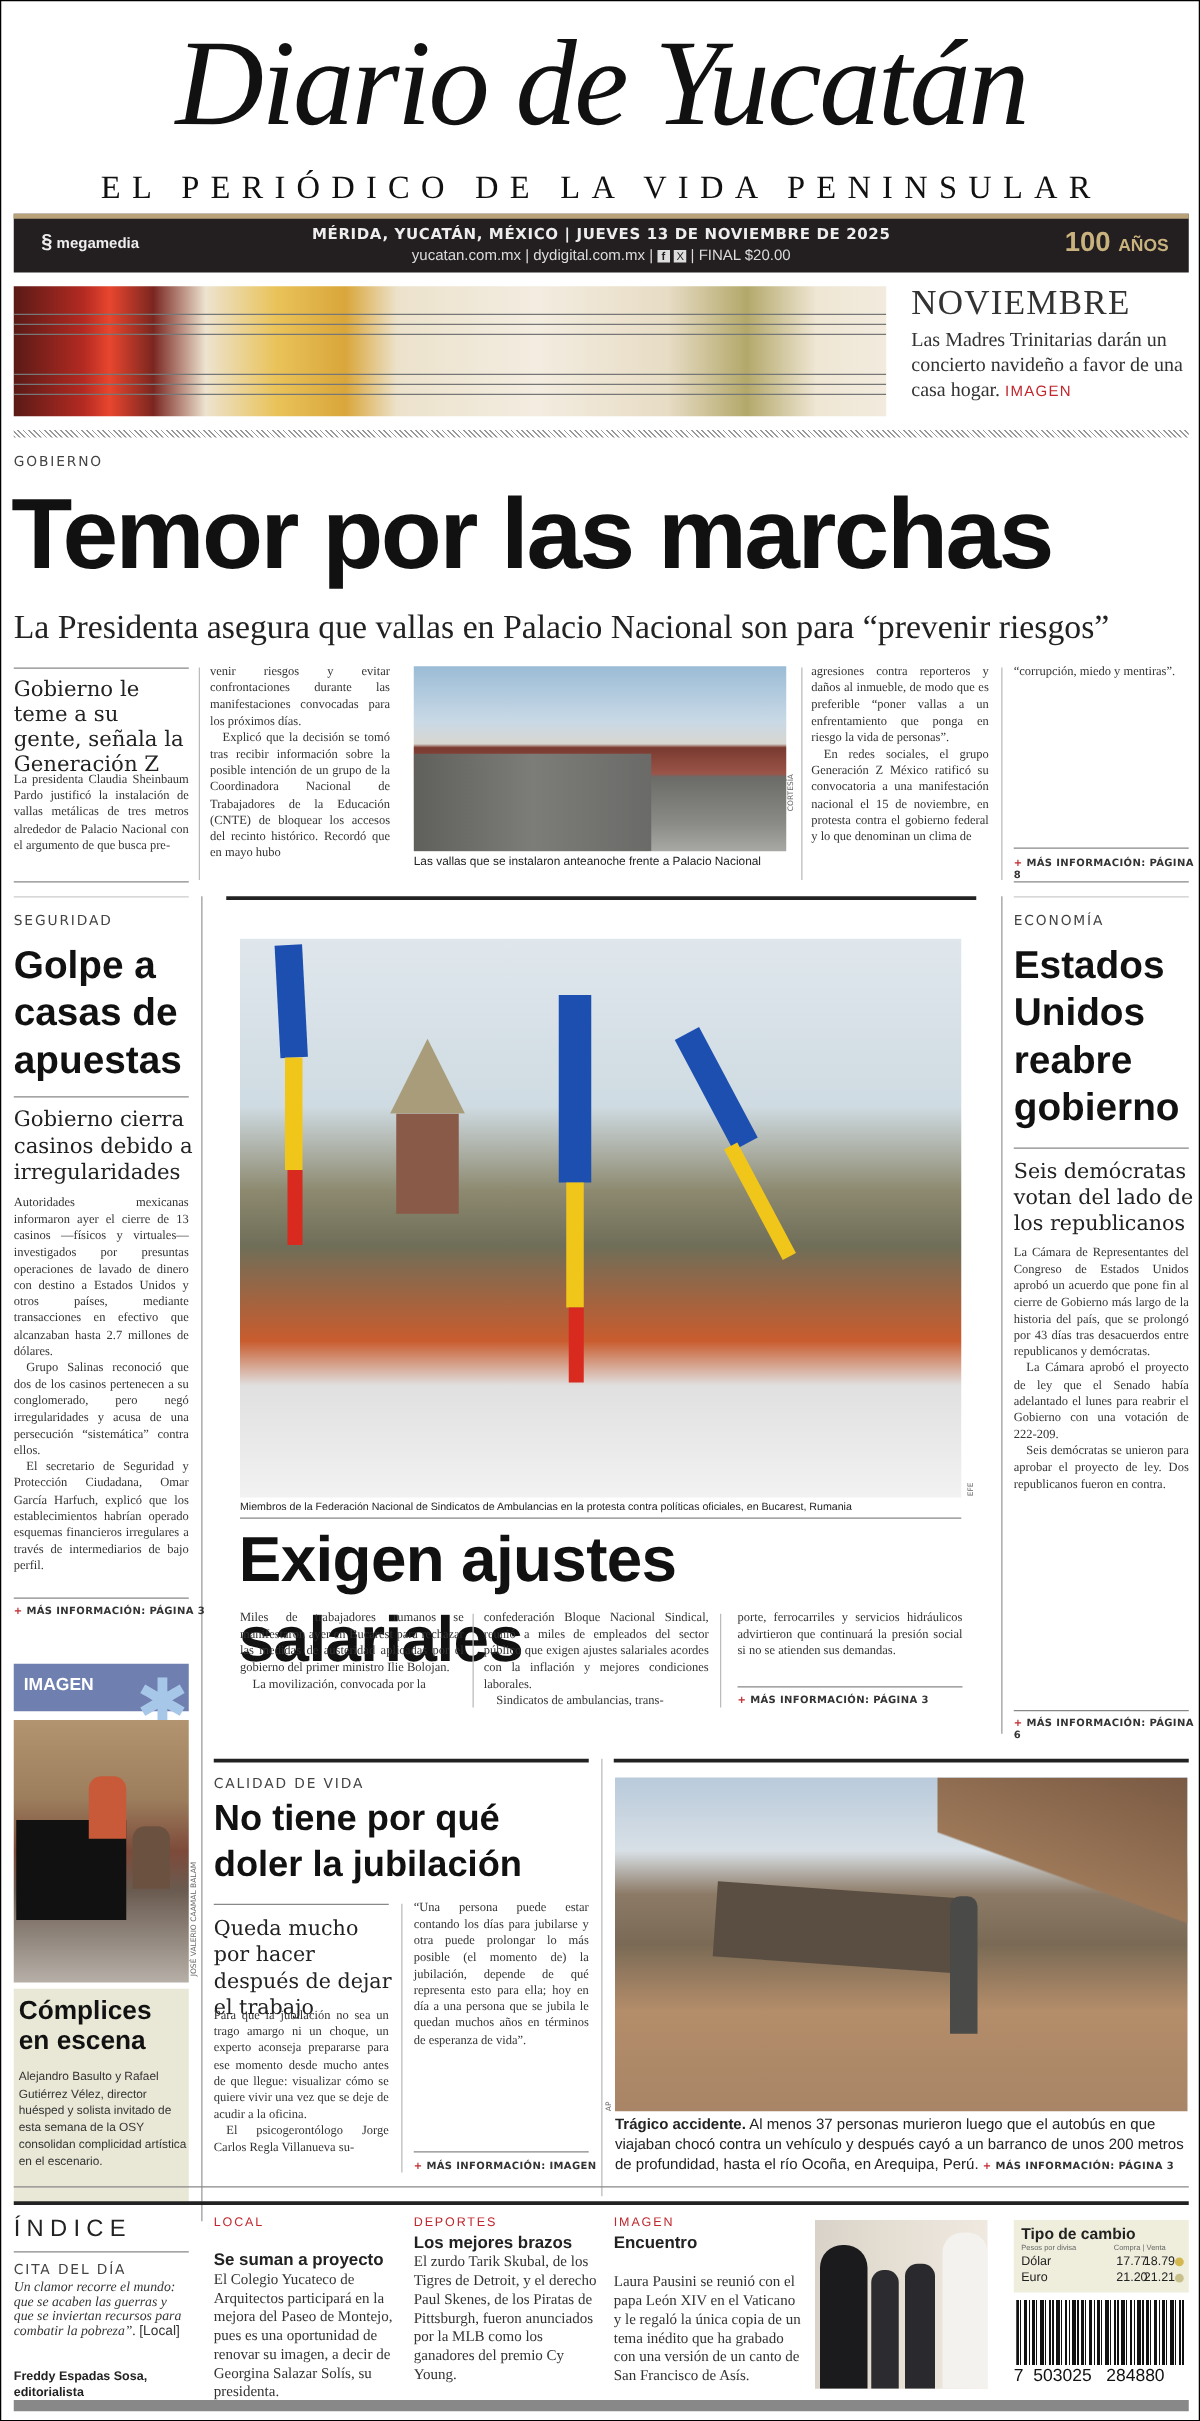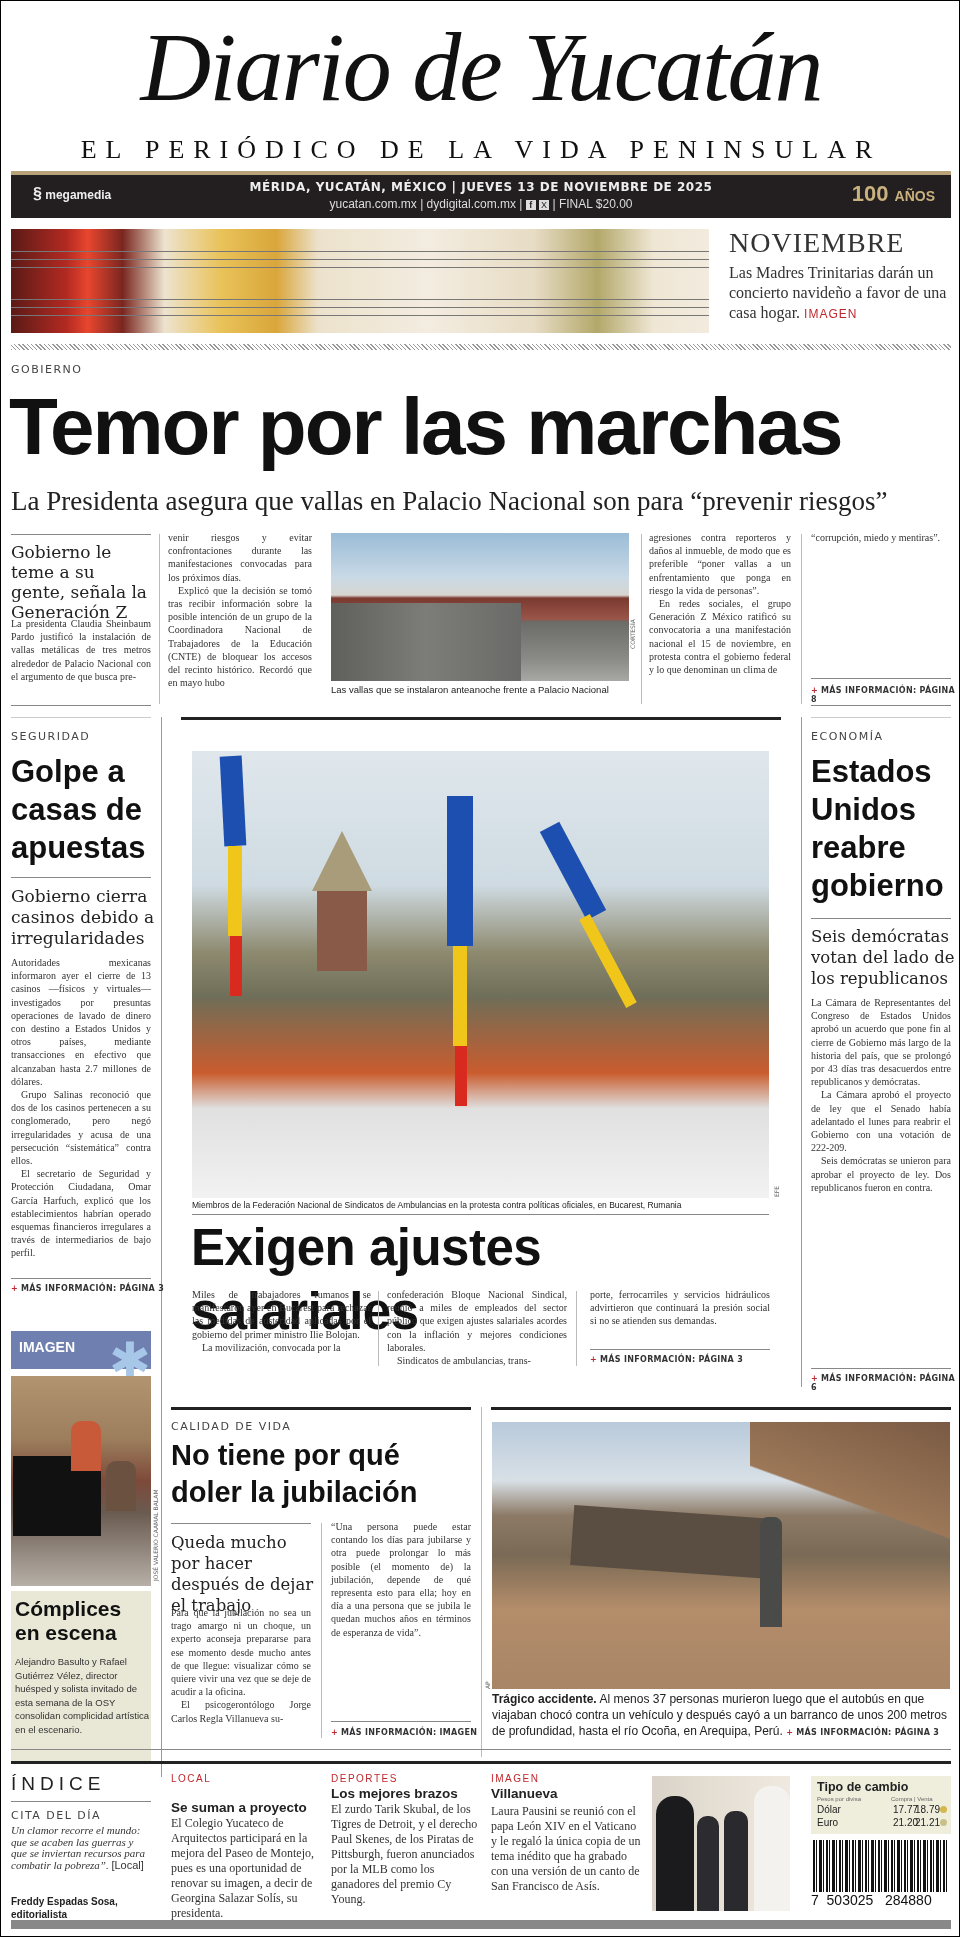--- a/index.html
+++ b/index.html
@@ -225,22 +225,22 @@
   <div class="sans" style="font-size:13.5px;font-weight:bold;color:#222;margin-top:16px">Se suman a proyecto</div>
   <div class="serif" style="font-size:12px;line-height:15px;color:#333;margin-top:1px">El Colegio Yucateco de Arquitectos participará en la mejora del Paseo de Montejo, pues es una oportunidad de renovar su imagen, a decir de Georgina Salazar Solís, su presidenta.</div>
 </div>
 <div class="abs" style="left:330px;top:1772px;width:150px">
   <div class="sans" style="font-size:10px;letter-spacing:1.5px;color:#c0272d">DEPORTES</div>
   <div class="sans" style="font-size:13.5px;font-weight:bold;color:#222;margin-top:2px">Los mejores brazos</div>
   <div class="serif" style="font-size:12px;line-height:15px;color:#333;margin-top:1px">El zurdo Tarik Skubal, de los Tigres de Detroit, y el derecho Paul Skenes, de los Piratas de Pittsburgh, fueron anunciados por la MLB como los ganadores del premio Cy Young.</div>
 </div>
 <div class="abs" style="left:490px;top:1772px;width:150px">
   <div class="sans" style="font-size:10px;letter-spacing:1.5px;color:#c0272d">IMAGEN</div>
-  <div class="sans" style="font-size:13.5px;font-weight:bold;color:#222;margin-top:2px">Villanueva</div>
-  <div class="serif" style="font-size:12px;line-height:15px;color:#333;margin-top:3px">Laura Pausini se reunió con el papa León XIV en el Vaticano y le regaló la única copia de un tema inédito que ha grabado con una versión de un canto de San Francisco de Asís.</div>
+  <div class="sans" style="font-size:13.5px;font-weight:bold;color:#222;margin-top:2px">Encuentro</div>
+  <div class="serif" style="font-size:12px;line-height:15px;color:#333;margin-top:17px">Laura Pausini se reunió con el papa León XIV en el Vaticano y le regaló la única copia de un tema inédito que ha grabado con una versión de un canto de San Francisco de Asís.</div>
 </div>
 <div class="abs photo" style="left:651px;top:1775px;width:138px;height:135px;background:linear-gradient(90deg,#d8d2c8 0%,#e3ddd2 40%,#efe9e0 100%)">
   <div style="position:absolute;left:4px;top:20px;width:38px;height:115px;background:#1b1b1d;border-radius:18px 18px 0 0"></div>
   <div style="position:absolute;left:45px;top:40px;width:22px;height:95px;background:#2c2c30;border-radius:10px 10px 0 0"></div>
   <div style="position:absolute;left:72px;top:35px;width:24px;height:100px;background:#2a2a2e;border-radius:10px 10px 0 0"></div>
   <div style="position:absolute;left:102px;top:10px;width:36px;height:125px;background:#f4f2ee;border-radius:16px 16px 0 0"></div>
 </div>
 
 <div class="abs" style="left:810px;top:1775px;width:140px;height:58px;background:#efeedd">
   <div class="sans" style="position:absolute;left:6px;top:4px;font-size:12.5px;font-weight:bold;color:#222">Tipo de cambio</div>

